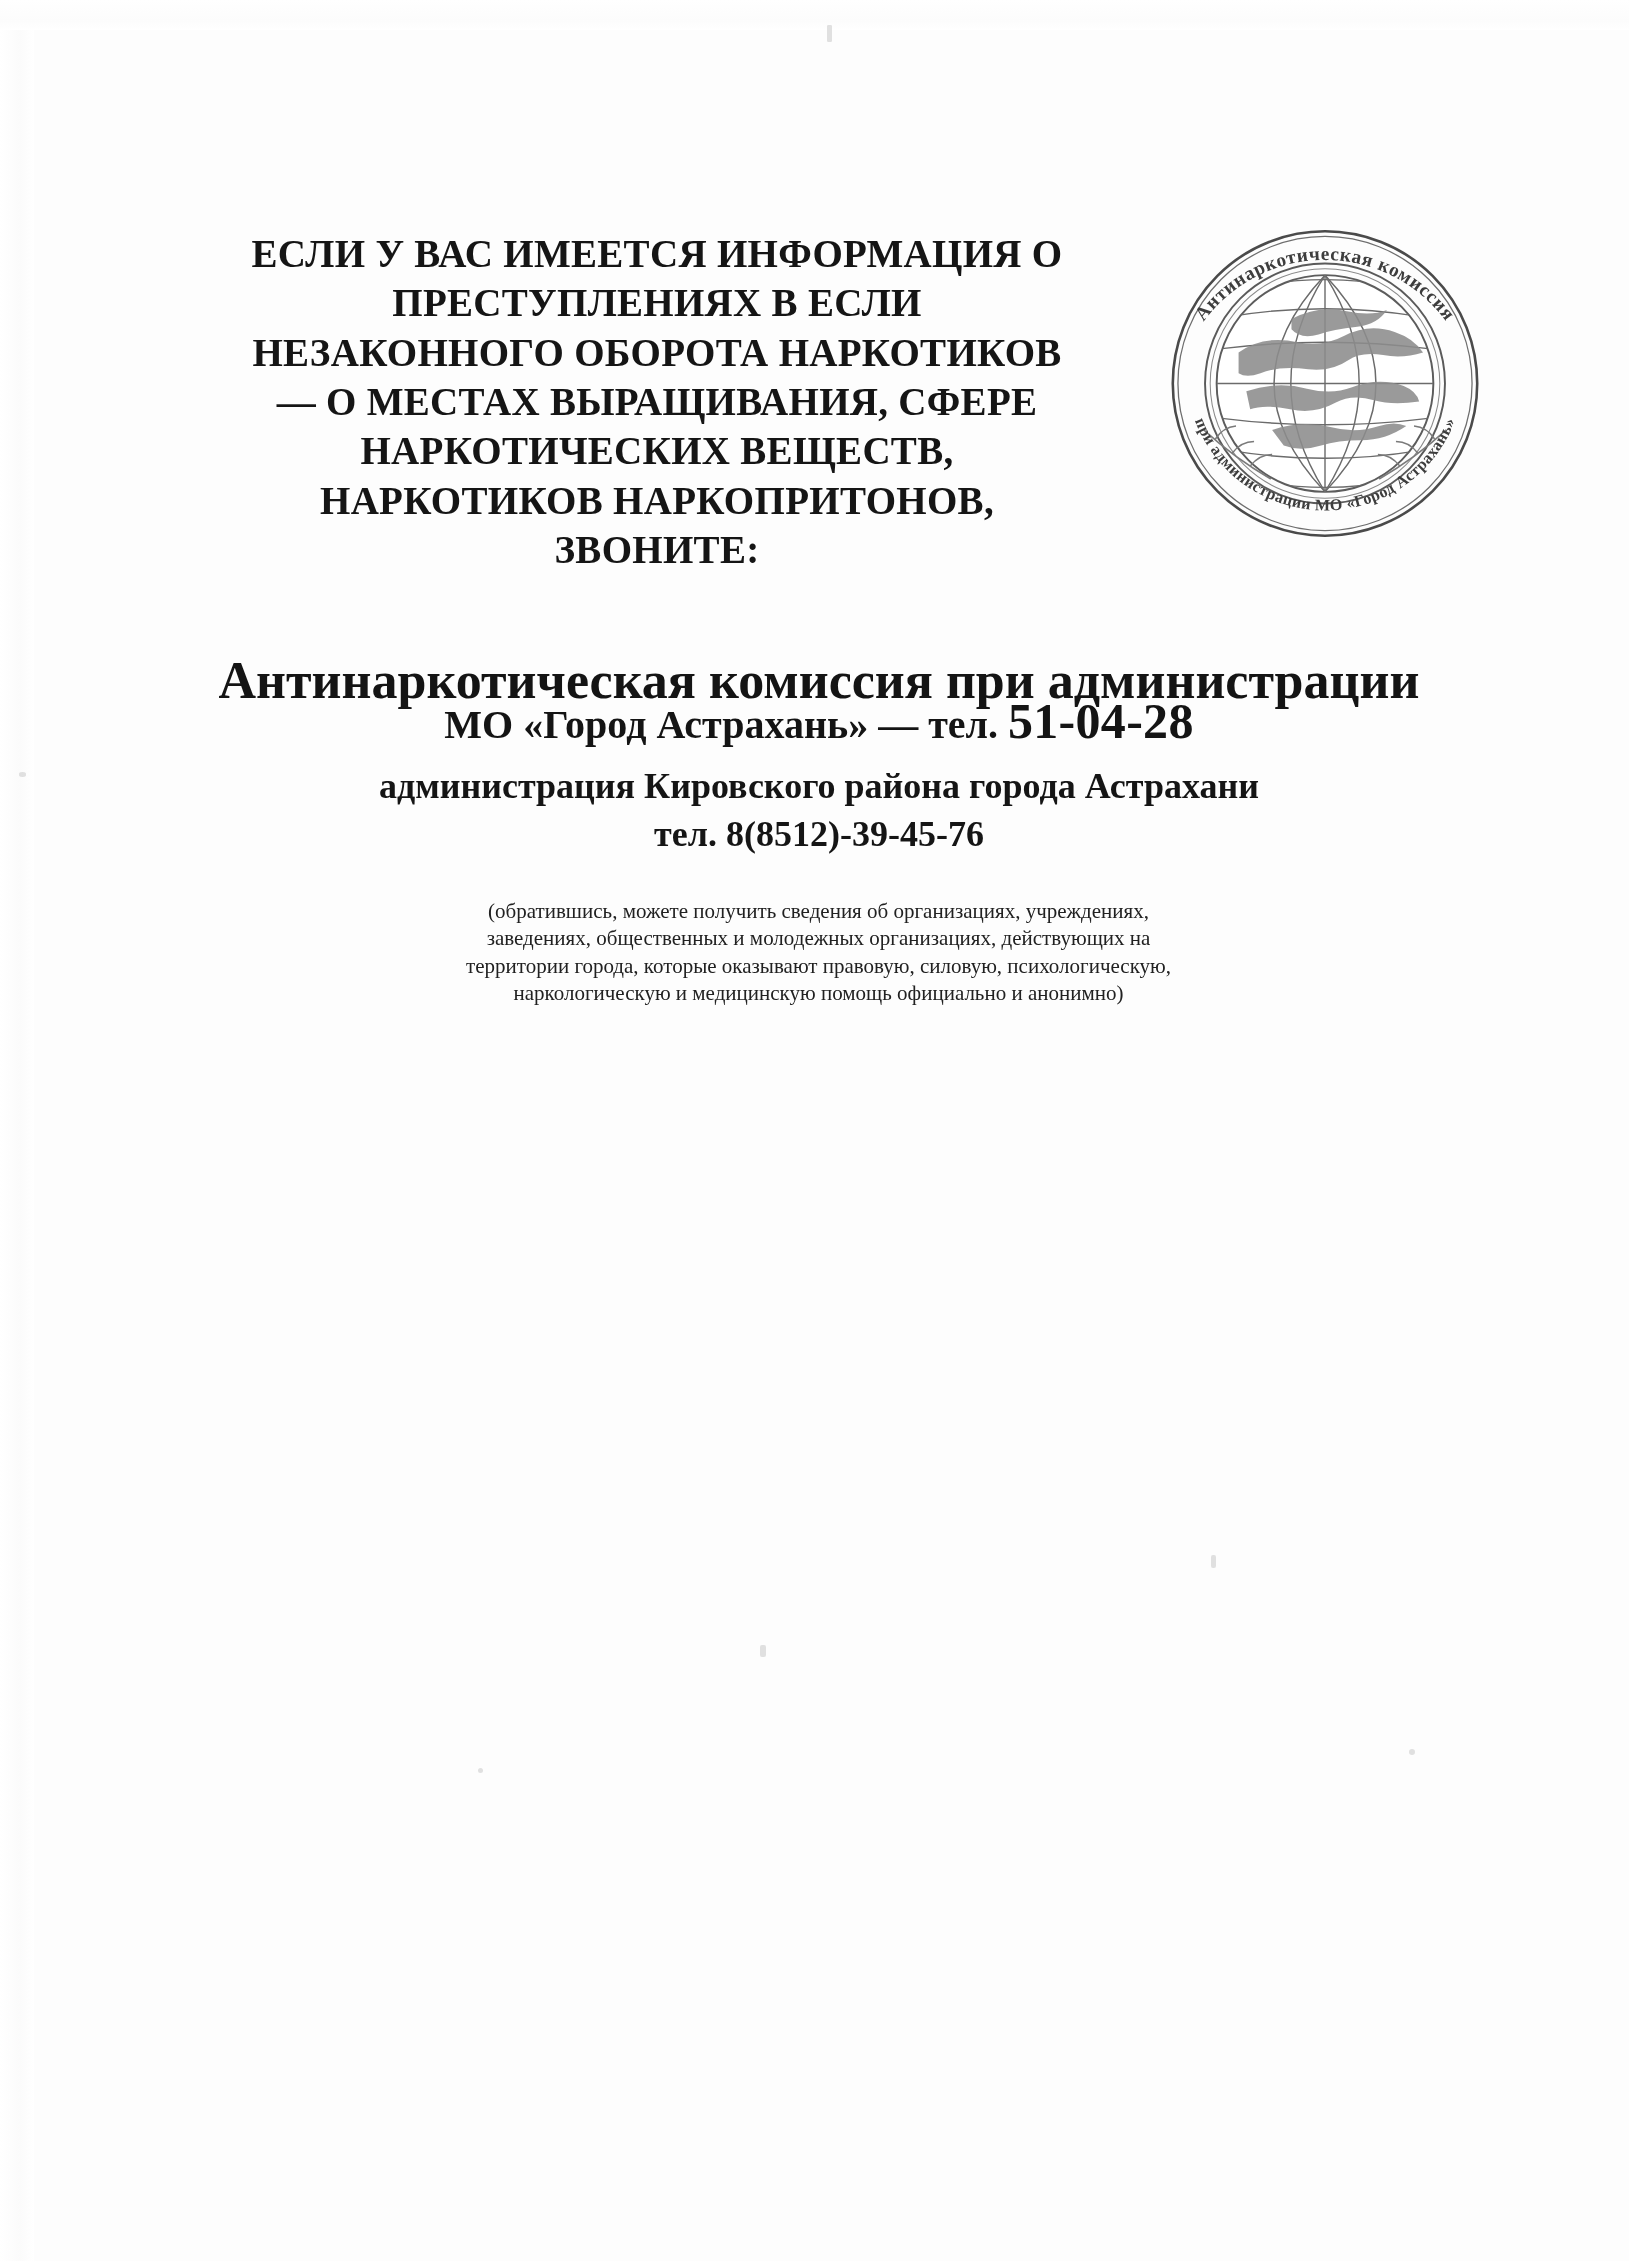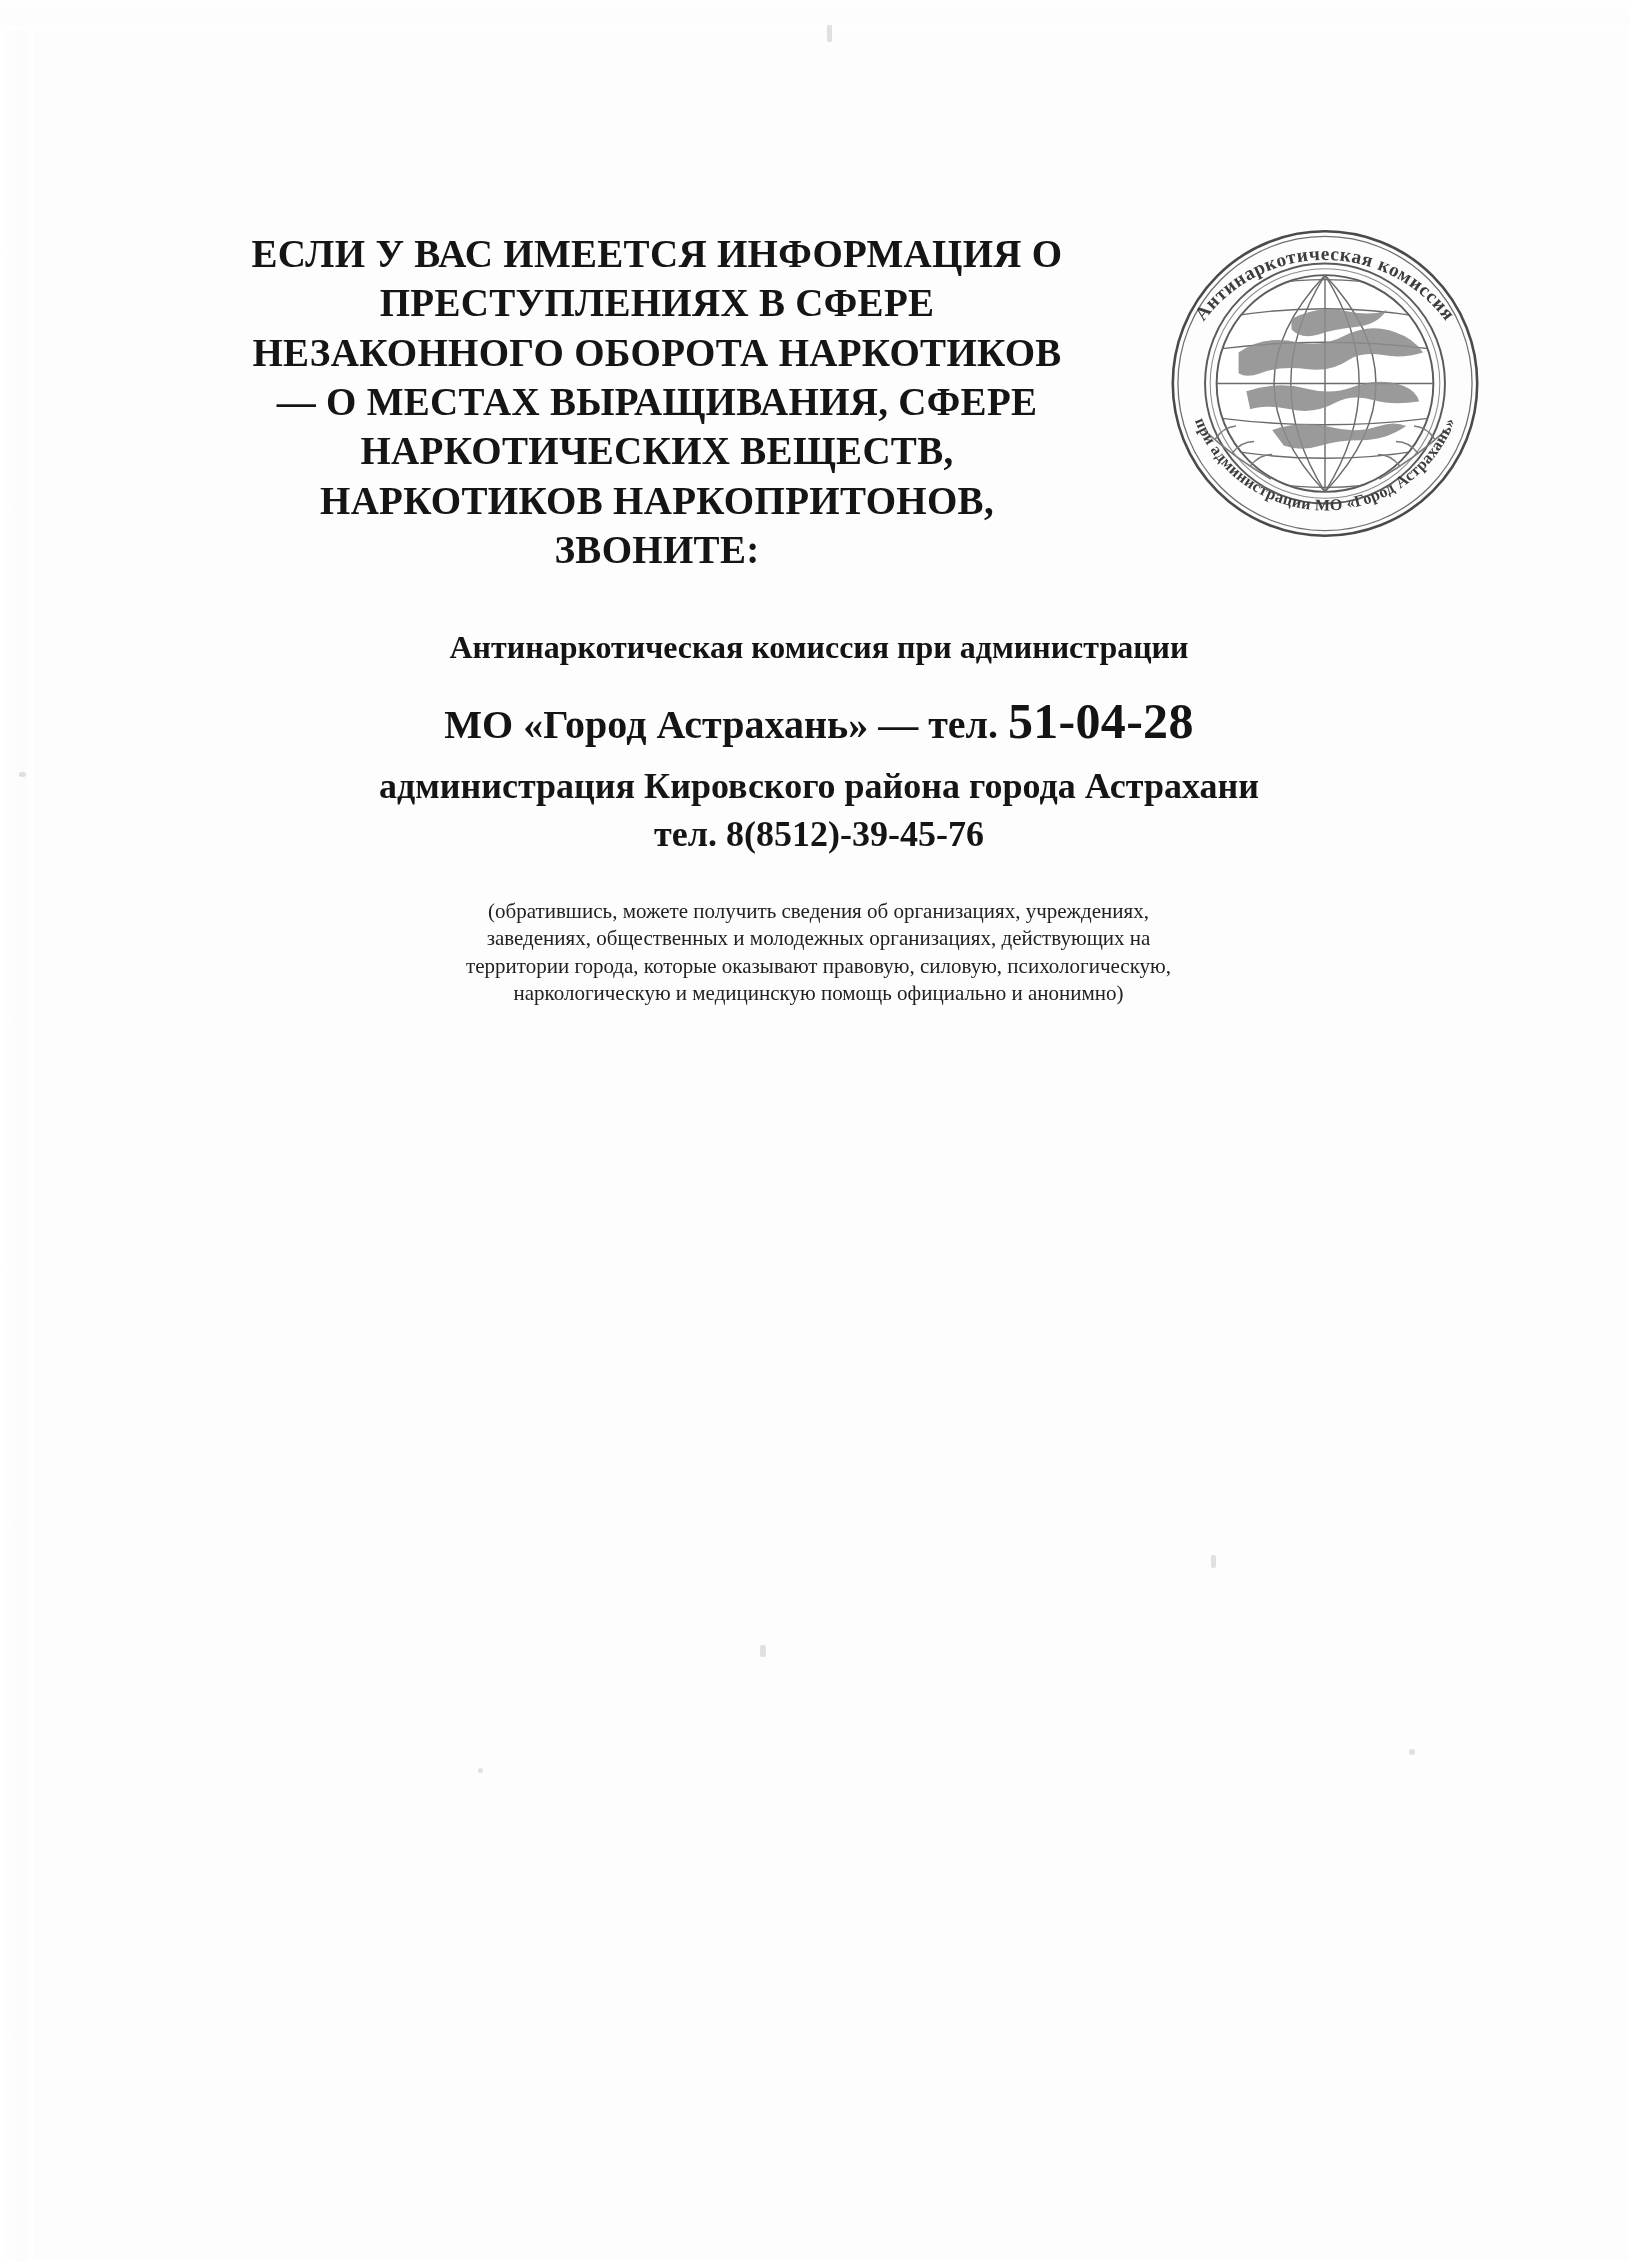--- a/index.html
+++ b/index.html
@@ -86,25 +86,25 @@
     left: 0;
     top: 0;
     width: 400px;
     height: 387px;
   }
 
   
   .com-line1 {
     position: absolute;
     left: 168px;
-    top: 629px;
-    width: 1302px;
-    text-align: center;
-    font-weight: bold;
-    font-size: 32px;
+    top: 651px;
+    width: 1302px;
+    text-align: center;
+    font-weight: bold;
+    font-size: 52px;
     line-height: 1.15;
     color: #141414;
   }
   .com-line2 {
     position: absolute;
     left: 168px;
     top: 693px;
     width: 1302px;
     text-align: center;
     font-weight: bold;
@@ -166,21 +166,21 @@
   <div class="scan-speck" style="left:19.3px;top:772px;width:6.4px;height:4.5px;"></div>
   <div class="scan-speck" style="left:1211px;top:1555px;width:5.2px;height:13px;border-radius:1.9px;"></div>
   <div class="scan-speck" style="left:760px;top:1645px;width:5.8px;height:11.6px;border-radius:1.9px;"></div>
   <div class="scan-speck" style="left:1409px;top:1749px;width:5.8px;height:5.8px;"></div>
   <div class="scan-speck" style="left:478px;top:1768px;width:5.2px;height:5.2px;"></div>
 
   <div class="content">
 
     <div class="headline">
       <span class="ln">ЕСЛИ У ВАС ИМЕЕТСЯ ИНФОРМАЦИЯ О</span>
-      <span class="ln">ПРЕСТУПЛЕНИЯХ В СФЕРЕ</span>
+      <span class="ln">ПРЕСТУПЛЕНИЯХ В ЕСЛИ</span>
       <span class="ln">НЕЗАКОННОГО ОБОРОТА НАРКОТИКОВ</span>
       <span class="ln">— О МЕСТАХ ВЫРАЩИВАНИЯ, СФЕРЕ</span>
       <span class="ln">НАРКОТИЧЕСКИХ ВЕЩЕСТВ,</span>
       <span class="ln">НАРКОТИКОВ НАРКОПРИТОНОВ,</span>
       <span class="ln">ЗВОНИТЕ:</span>
     </div>
 
     <div class="emblem-wrap">
       <svg class="emblem" viewBox="0 0 620 600" aria-hidden="true">
         <defs>

